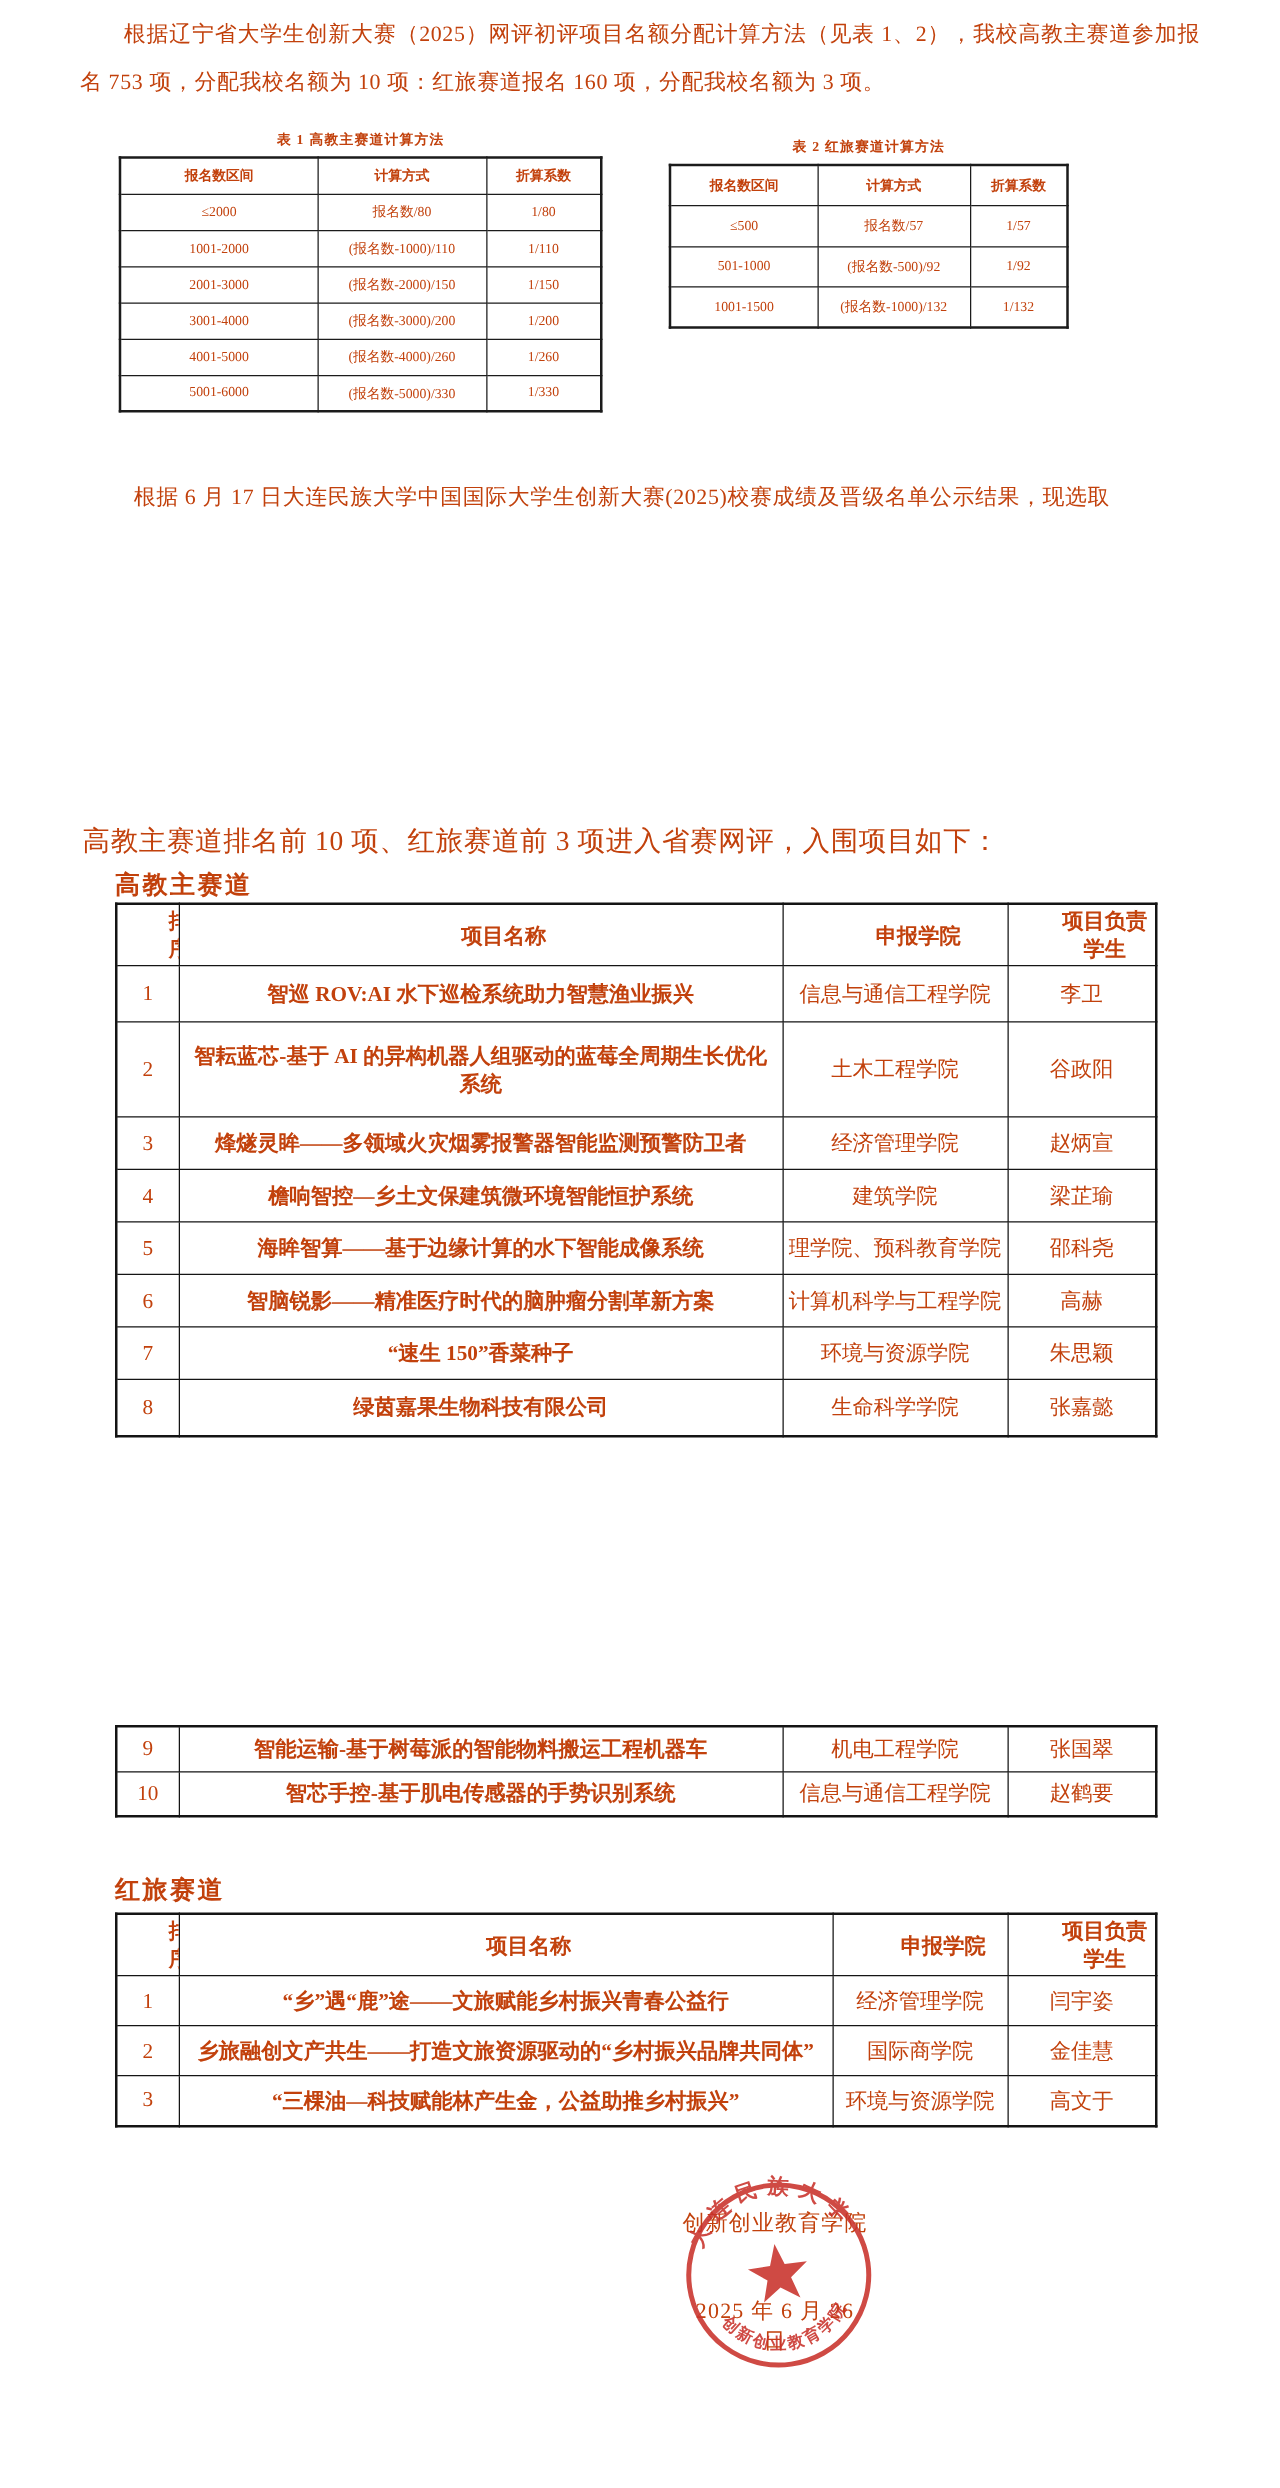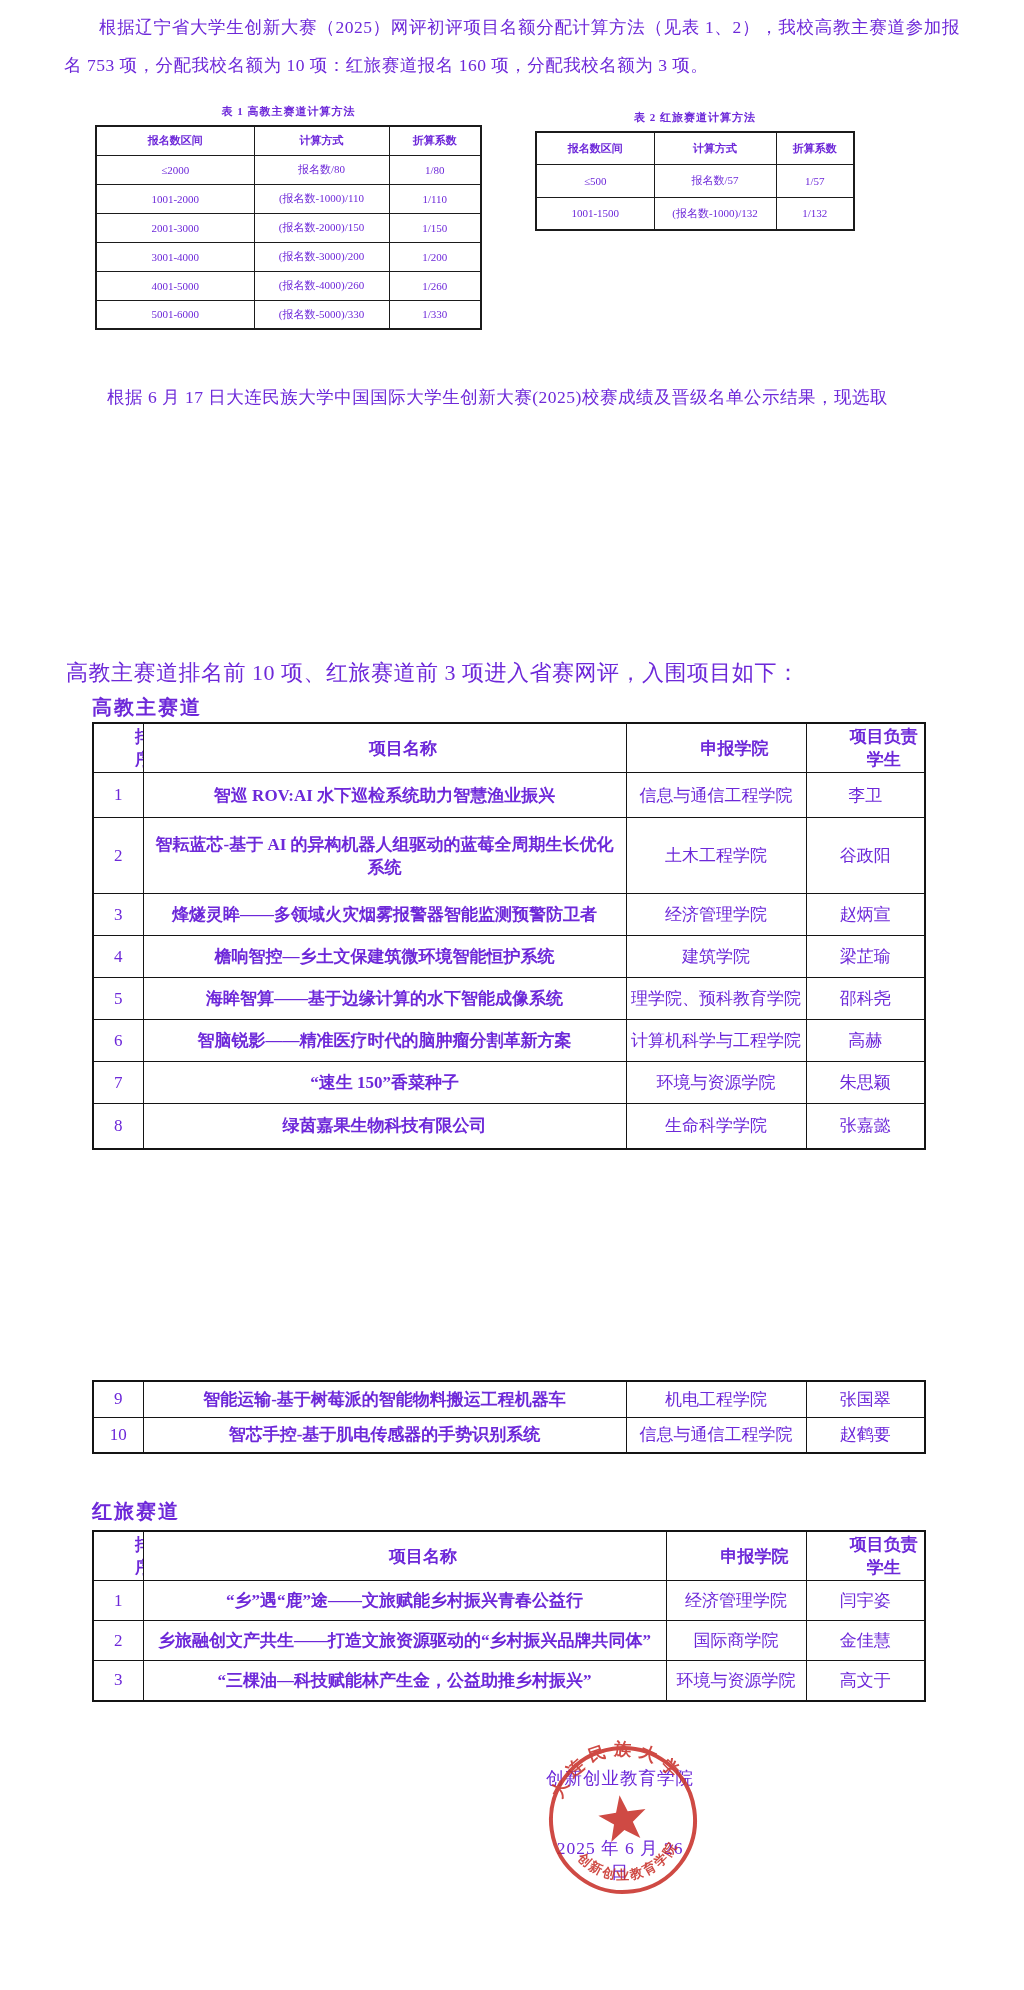--- a/index.html
+++ b/index.html
@@ -1,21 +1,21 @@
 <!DOCTYPE html>
 <html><head>
 <meta charset="utf-8">
 <style>
   html,body{margin:0;padding:0;background:#ffffff;}
   #doc{
     position:relative;
     width:1024px;height:1990px;
     background:#ffffff;
     font-family:"Liberation Serif","DejaVu Serif",serif;
-    color:#6d28d9;
+    color:#c2410c;
     overflow:hidden;
   }
   .abs{position:absolute;}
   .para{
     font-size:17.5px;line-height:38px;text-align:justify;
     text-indent:2em;letter-spacing:0.5px;
   }
   .para-plain{font-size:22px;line-height:26px;letter-spacing:0.5px;}
   
   .calc-title{font-size:11px;font-weight:bold;text-align:center;letter-spacing:1px;}
@@ -110,20 +110,25 @@
       <tbody>
           <tr>
         <th>报名数区间</th>
         <th>计算方式</th>
         <th>折算系数</th>
       </tr>
       <tr>
         <td>≤500</td>
         <td>报名数/57</td>
         <td>1/57</td>
+      </tr>
+      <tr>
+        <td>501-1000</td>
+        <td>(报名数-500)/92</td>
+        <td>1/92</td>
       </tr>
       <tr>
         <td>1001-1500</td>
         <td>(报名数-1000)/132</td>
         <td>1/132</td>
       </tr>
     </tbody>
       </table>
   </div>
 

